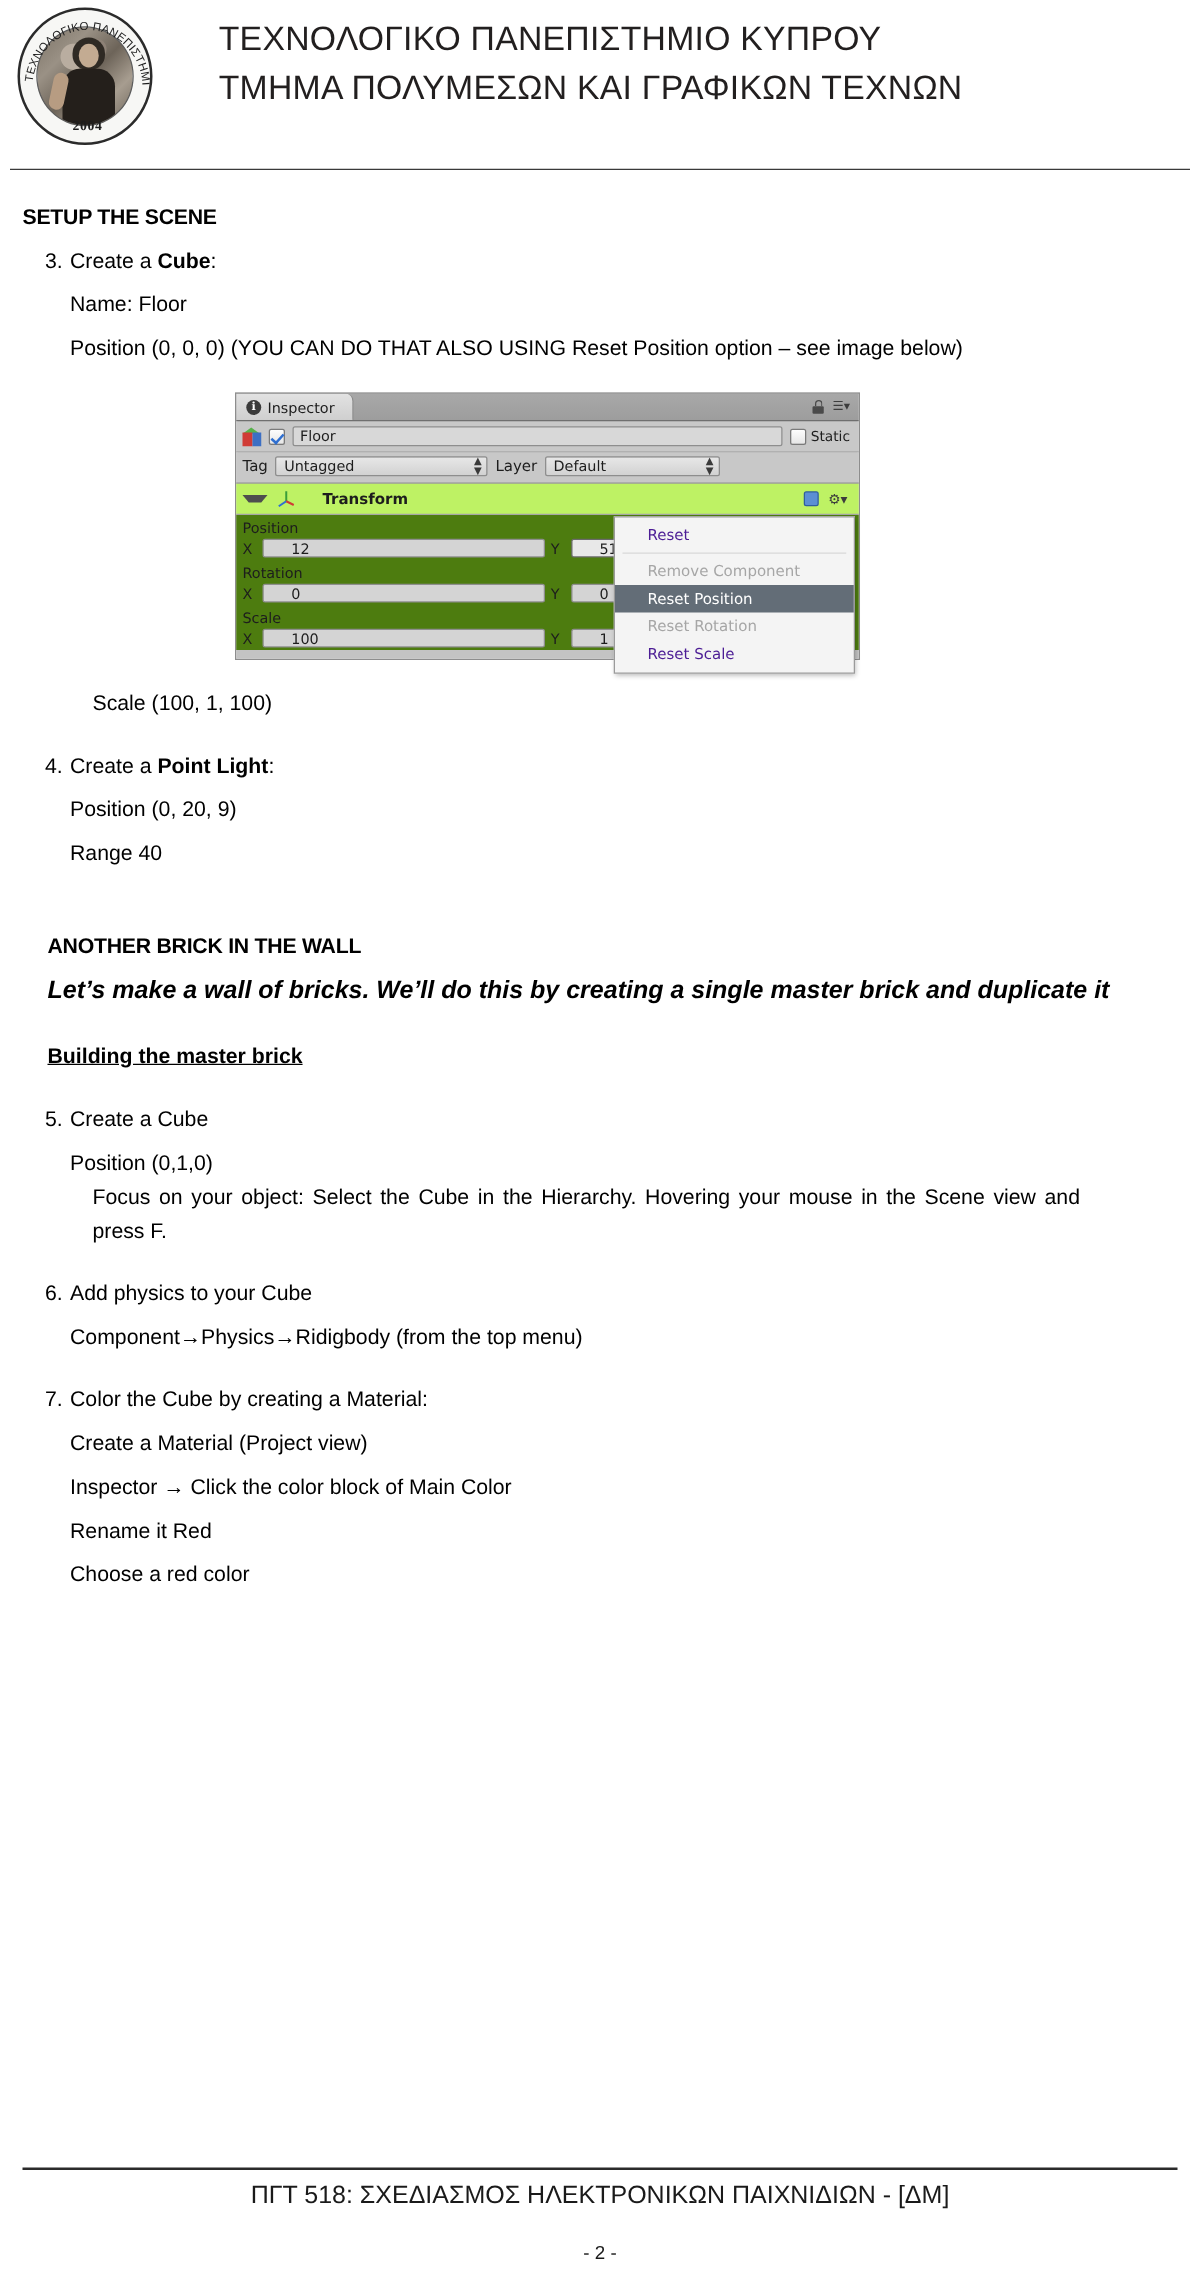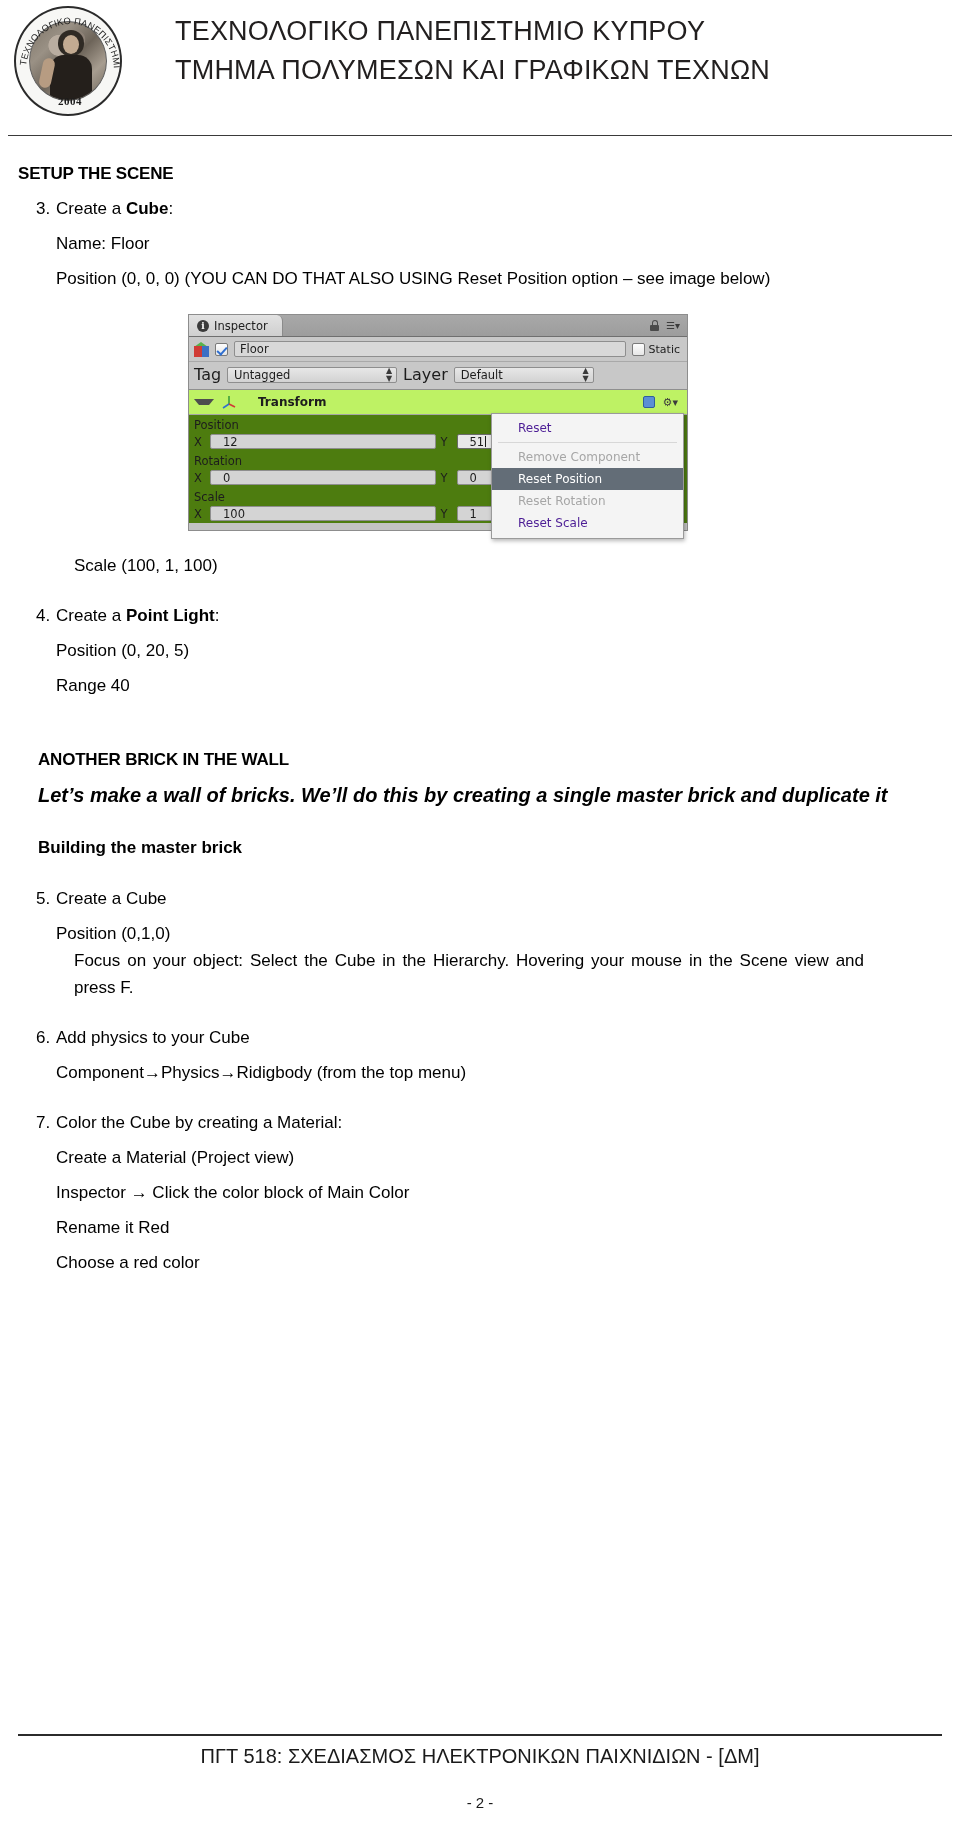--- a/index.html
+++ b/index.html
@@ -173,20 +173,21 @@
     margin: 0 0 0 56px;
     font-size: 17px;
     line-height: 27px;
     text-align: justify;
     max-width: 790px;
   }
   .heading-sub {
     font-size: 17px;
     font-weight: bold;
     margin: 30px 0 0 20px;
+    text-decoration: underline;
   }
 
   
   .inspector-shot {
     position: relative;
     width: 500px;
     margin: 22px 0 0 170px;
     background: #c3c3c3;
     border: 1px solid #8d8d8d;
     box-sizing: border-box;
@@ -328,21 +329,21 @@
     padding-right: 2px;
   }
   .insp-tagrow {
     display: flex;
     align-items: center;
     gap: 6px;
     padding: 3px 5px 5px 5px;
     background: #c8c8c8;
     border-bottom: 1px solid #8f8f8f;
   }
-  .row-label { font-size: 16px; }
+  .row-label { font-size: 12px; }
   .insp-dropdown {
     height: 16px;
     background: linear-gradient(#e7e7e7, #d2d2d2);
     border: 1px solid #8e8e8e;
     border-radius: 2px;
     display: flex;
     align-items: center;
     justify-content: space-between;
     padding: 0 4px 0 6px;
     font-size: 11.5px;
@@ -395,21 +396,21 @@
     display: flex;
     align-items: center;
     gap: 5px;
   }
   .axis-letter { width: 11px; font-size: 11.5px; flex: 0 0 11px; }
   .numfield {
     height: 15px;
     background: #d4d4d4;
     border: 1px solid #8e8e8e;
     border-radius: 2px;
-    padding: 0 12px;
+    padding: 0 22px;
     font-size: 11.5px;
     display: flex;
     align-items: center;
     box-sizing: border-box;
     flex: 1 1 0;
     min-width: 0;
   }
   .numfield.editing {
     background: #e8e8e8;
     border-color: #6a6a6a;
@@ -629,21 +630,21 @@
       <div class="ctx-item">Reset Scale</div>
     </div>
   </div>
 
   <div class="sub-indent" style="margin-top:22px;">Scale (100, 1, 100)</div>
 
   <div class="ol-item" style="margin-top:24px;">
     <div class="ol-num">4.</div>
     <div class="ol-body">
       <div><span>Create a </span><b>Point Light</b><span>:</span></div>
-      <div class="sub">Position (0, 20, 5)</div>
+      <div class="sub">Position (0, 20, 9)</div>
       <div class="sub">Range 40</div>
     </div>
   </div>
 
   <div class="section-title spaced-top" style="margin-left:20px;">ANOTHER BRICK IN THE WALL</div>
   <div class="italic-para">Let’s make a wall of bricks. We’ll do this by creating a single master brick and duplicate it</div>
   <div class="heading-sub">Building the master brick</div>
 
   <div class="ol-item" style="margin-top:28px;">
     <div class="ol-num">5.</div>

